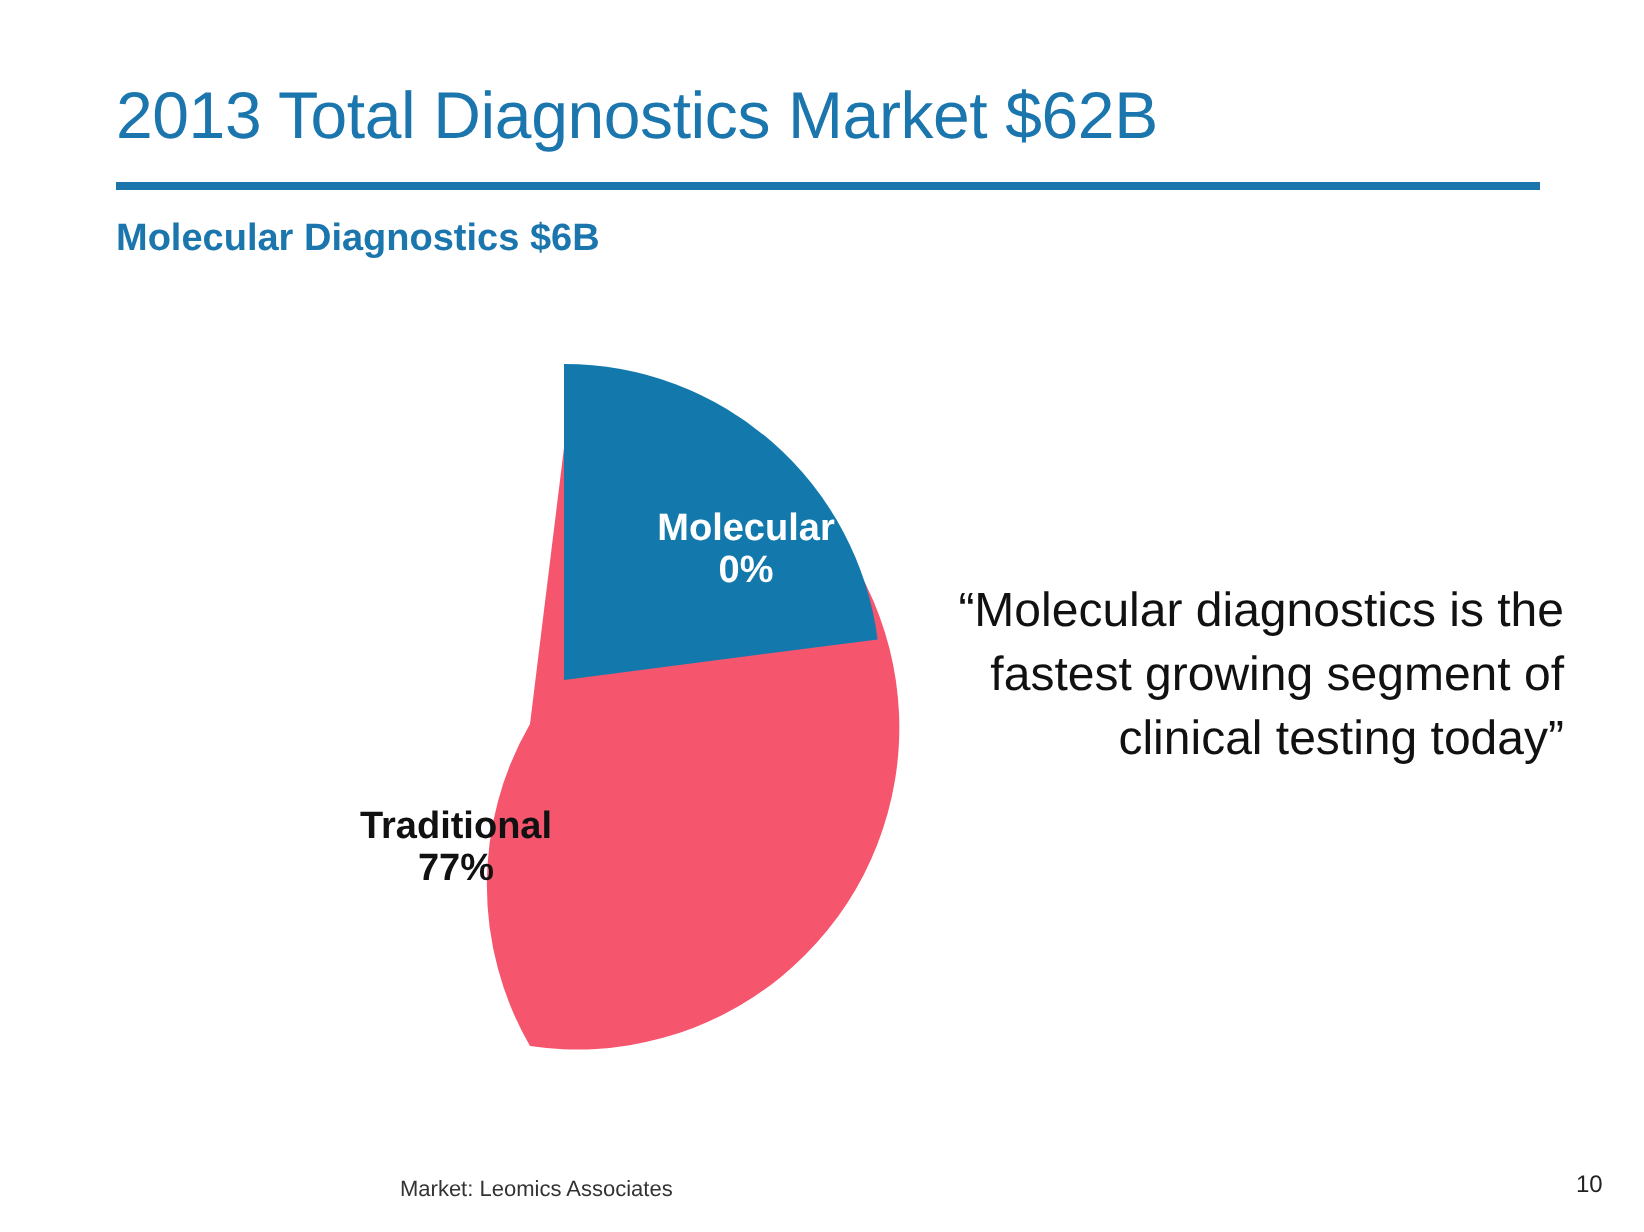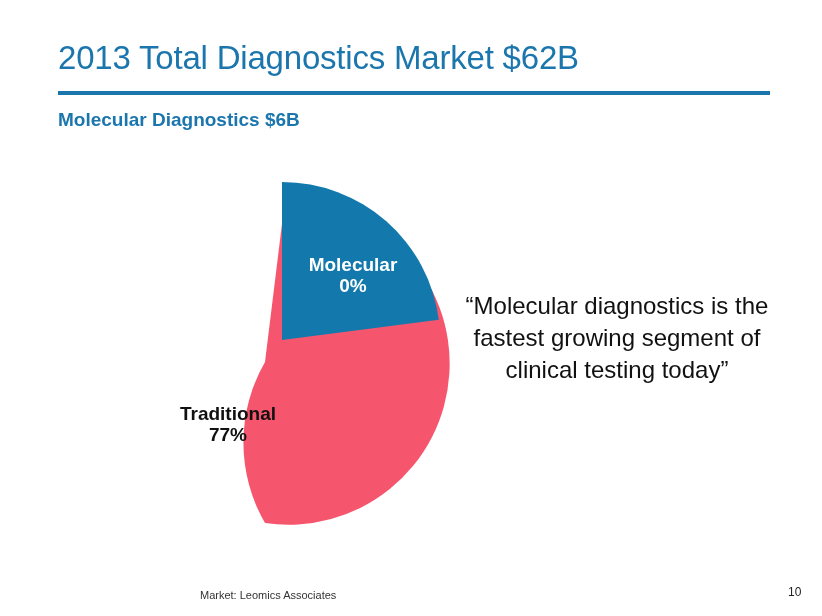--- a/index.html
+++ b/index.html
@@ -76,37 +76,38 @@
     font-weight: bold;
     line-height: 1.12;
     white-space: nowrap;
   }
   #label-molecular {
     left: 195px;
     top: 79px;
     width: 140px;
     font-size: 19px;
     color: #ffffff;
+    padding-left: 20px;
   }
   #label-traditional {
     left: 60px;
     top: 228px;
     width: 160px;
     font-size: 19px;
     color: #111111;
   }
   .slice-label .pct { display: block; }
 
   
   #quote-block {
     position: absolute;
     left: 452px;
     top: 290px;
     width: 330px;
-    text-align: center;
+    text-align: right;
     font-size: 24px;
     line-height: 32px;
     color: #111111;
   }
 
   
   #source-note {
     position: absolute;
     left: 200px;
     top: 589px;

